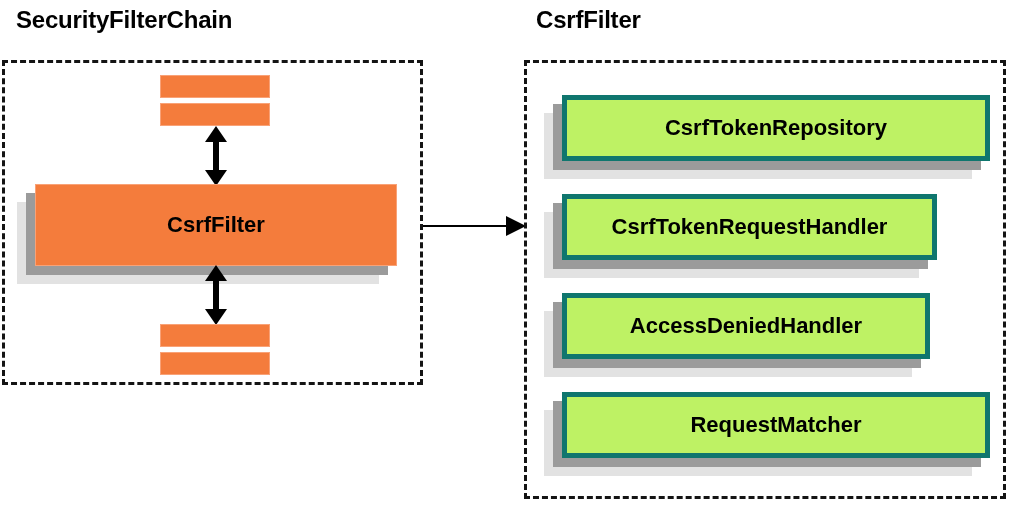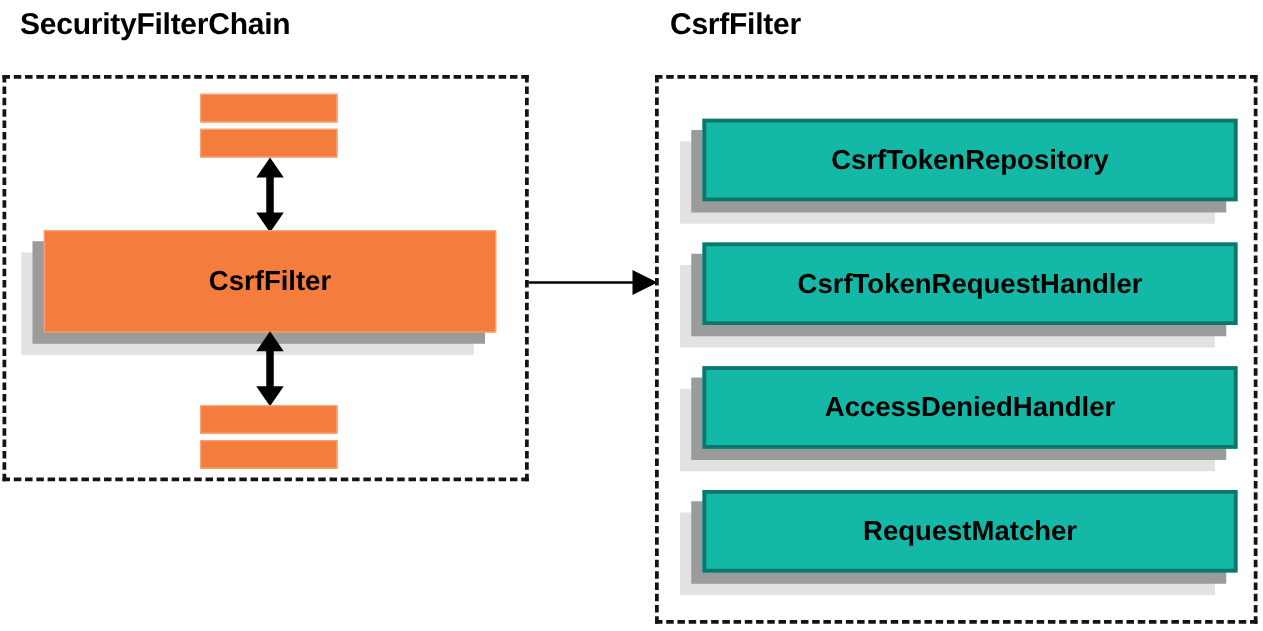--- a/index.html
+++ b/index.html
@@ -83,22 +83,22 @@
   }
 
   
   .card.orange .face {
     background: #f47c3c;
     border: 1px solid #f9a277;
   }
 
   
   .card.blue .face {
-    background: #14b8a6;
-    border: 3px solid #0f766e;
+    background: #bef264;
+    border: 5px solid #0f766e;
   }
 
   
   .orange-bar {
     position: absolute;
     background: #f47c3c;
     border: 1px solid #f9a277;
     box-sizing: border-box;
   }
 
@@ -204,29 +204,29 @@
   <div id="box-right" class="dashed-box"></div>
 
   <div class="card blue" style="left:562px; top:95px; width:428px; height:66px;">
     <div class="shadow-light"></div>
     <div class="shadow-dark"></div>
     <div class="face">
       <span>CsrfTokenRepository</span>
     </div>
   </div>
 
-  <div class="card blue" style="left:562px; top:194px; width:428px; height:66px;">
+  <div class="card blue" style="left:562px; top:194px; width:375px; height:66px;">
     <div class="shadow-light"></div>
     <div class="shadow-dark"></div>
     <div class="face">
       <span>CsrfTokenRequestHandler</span>
     </div>
   </div>
 
-  <div class="card blue" style="left:562px; top:293px; width:428px; height:66px;">
+  <div class="card blue" style="left:562px; top:293px; width:368px; height:66px;">
     <div class="shadow-light"></div>
     <div class="shadow-dark"></div>
     <div class="face">
       <span>AccessDeniedHandler</span>
     </div>
   </div>
 
   <div class="card blue" style="left:562px; top:392px; width:428px; height:66px;">
     <div class="shadow-light"></div>
     <div class="shadow-dark"></div>

